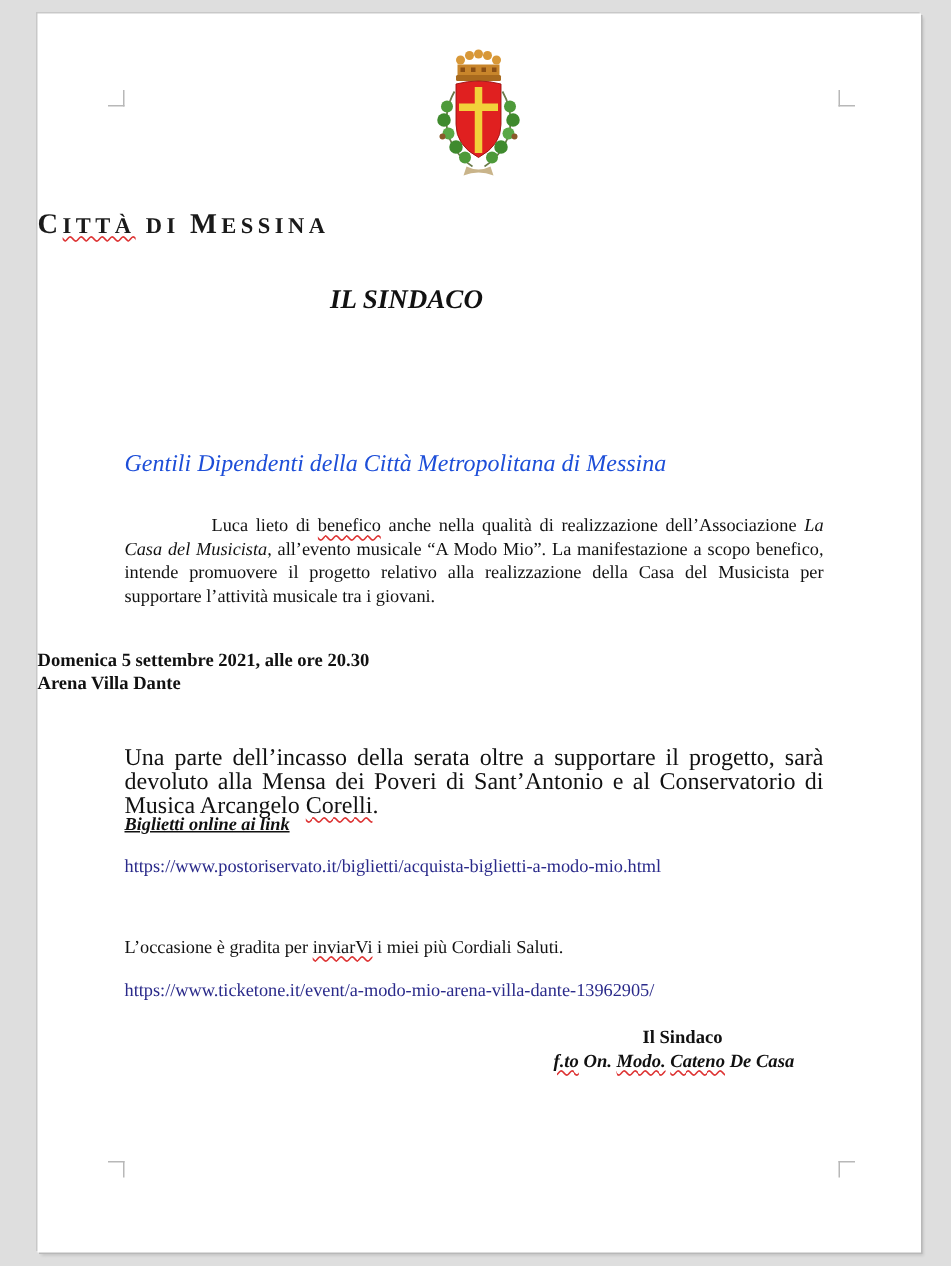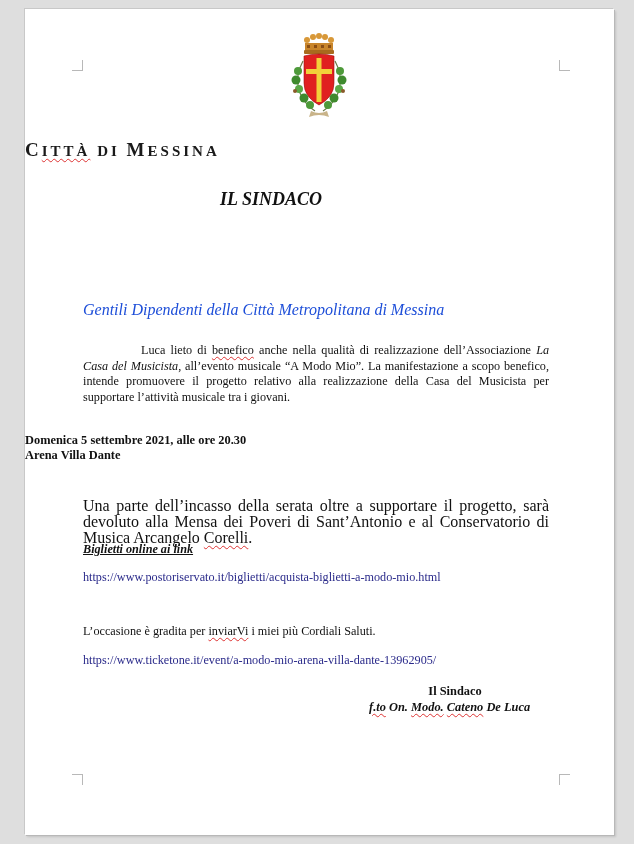--- a/index.html
+++ b/index.html
@@ -156,16 +156,16 @@
 
   <a class="link l1">https://www.postoriservato.it/biglietti/acquista-biglietti-a-modo-mio.html</a>
   <a class="link l2">https://www.ticketone.it/event/a-modo-mio-arena-villa-dante-13962905/</a>
 
   <div class="closing">
     <span>L’occasione è gradita per </span><span class="spell">inviarVi</span><span> i miei più Cordiali Saluti.</span>
   </div>
 
   <div class="sign-title">Il Sindaco</div>
   <div class="sign-name">
-    <span class="spell">f.to</span><span> On. </span><span class="spell">Modo.</span><span> </span><span class="spell">Cateno</span><span> De Luca</span>
+    <span class="spell">f.to</span><span> On. </span><span class="spell">Modo.</span><span> </span><span class="spell">Cateno</span><span> De Casa</span>
   </div>
 
 </div>
 
 </body></html>

